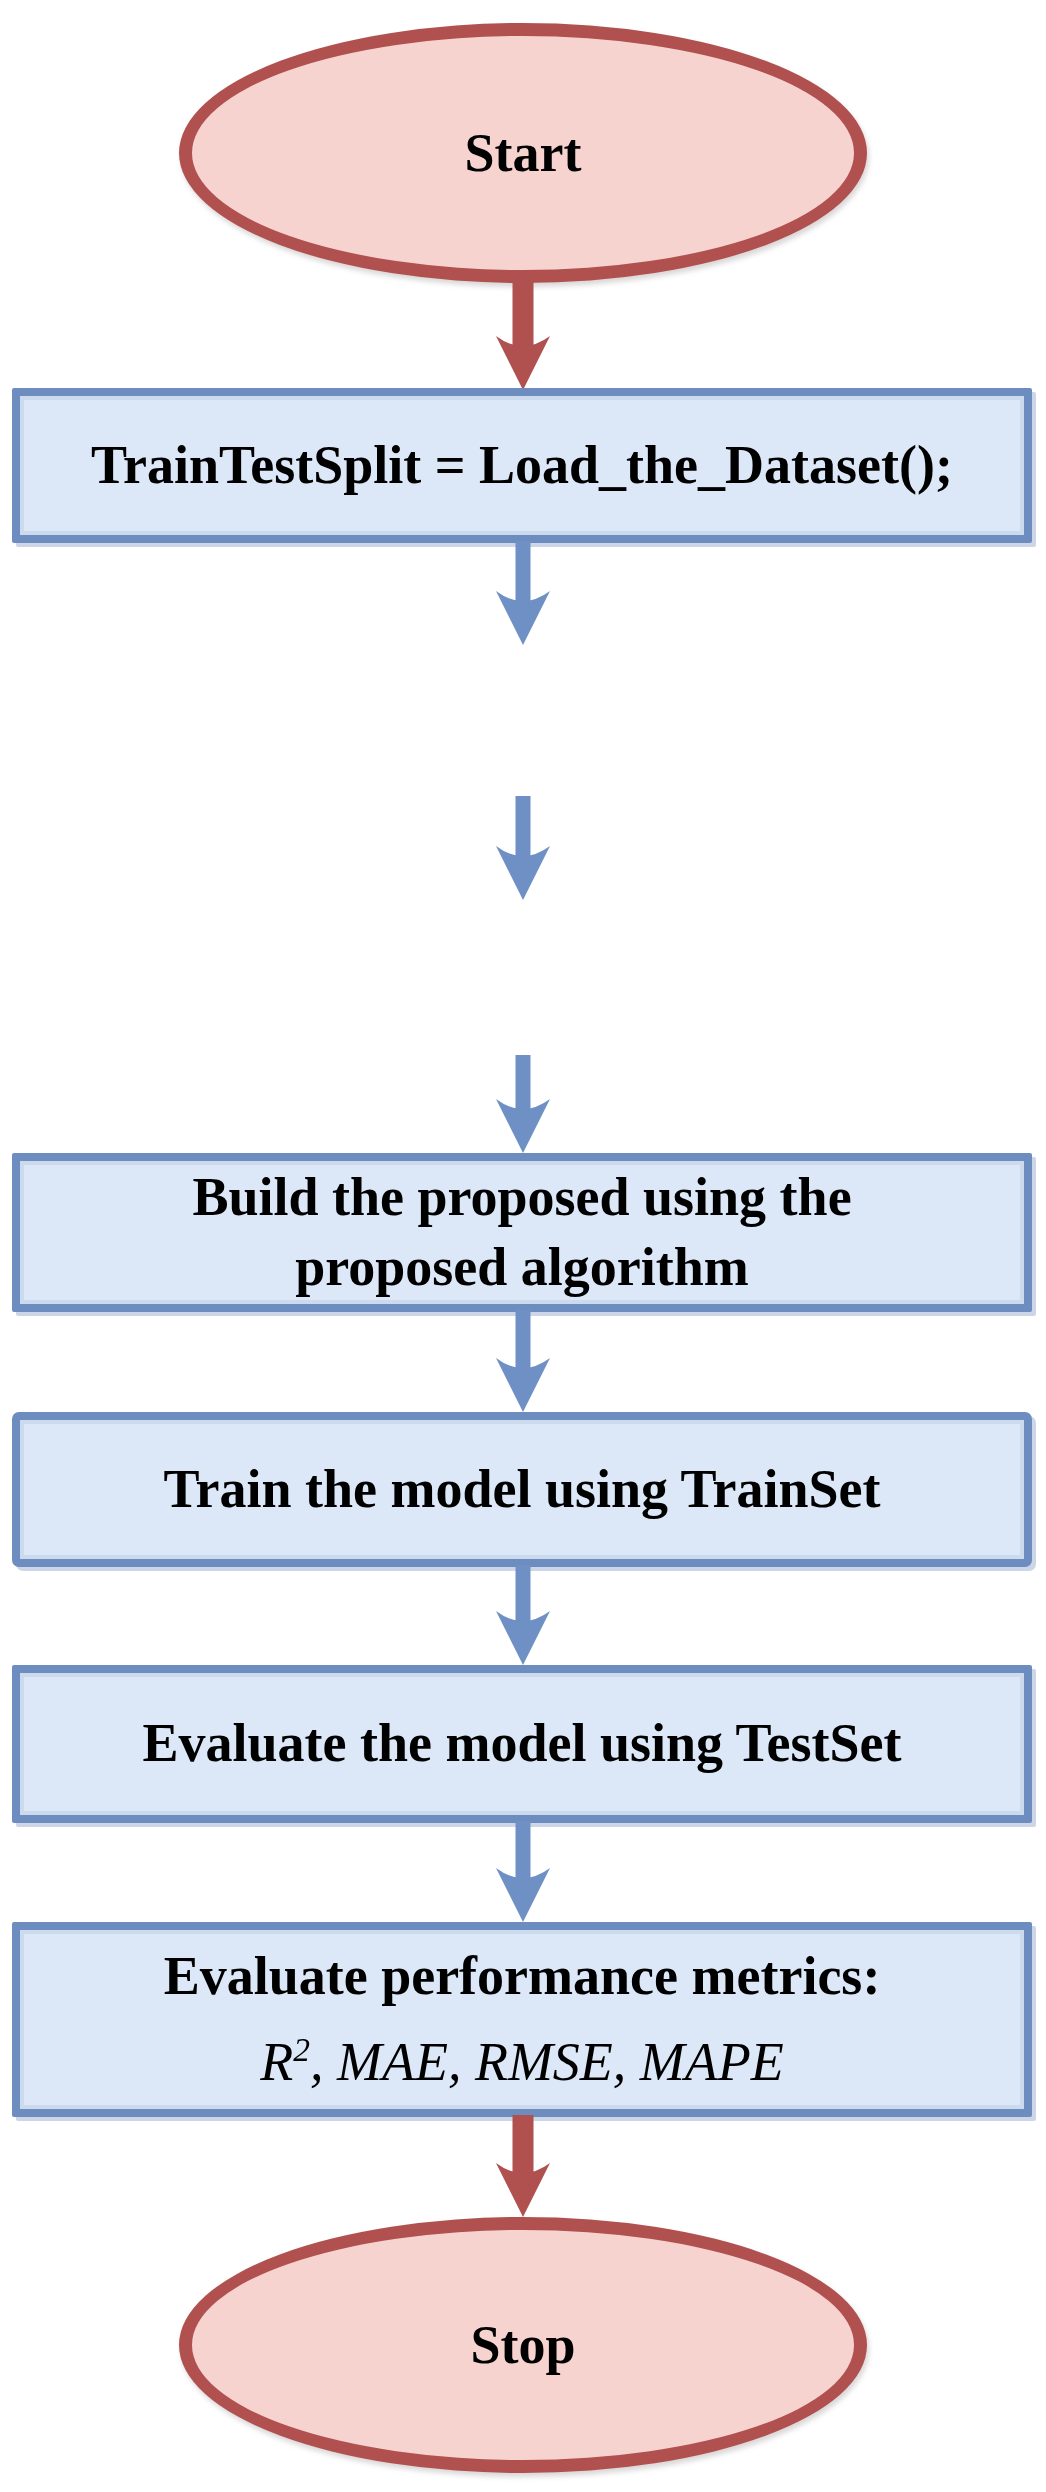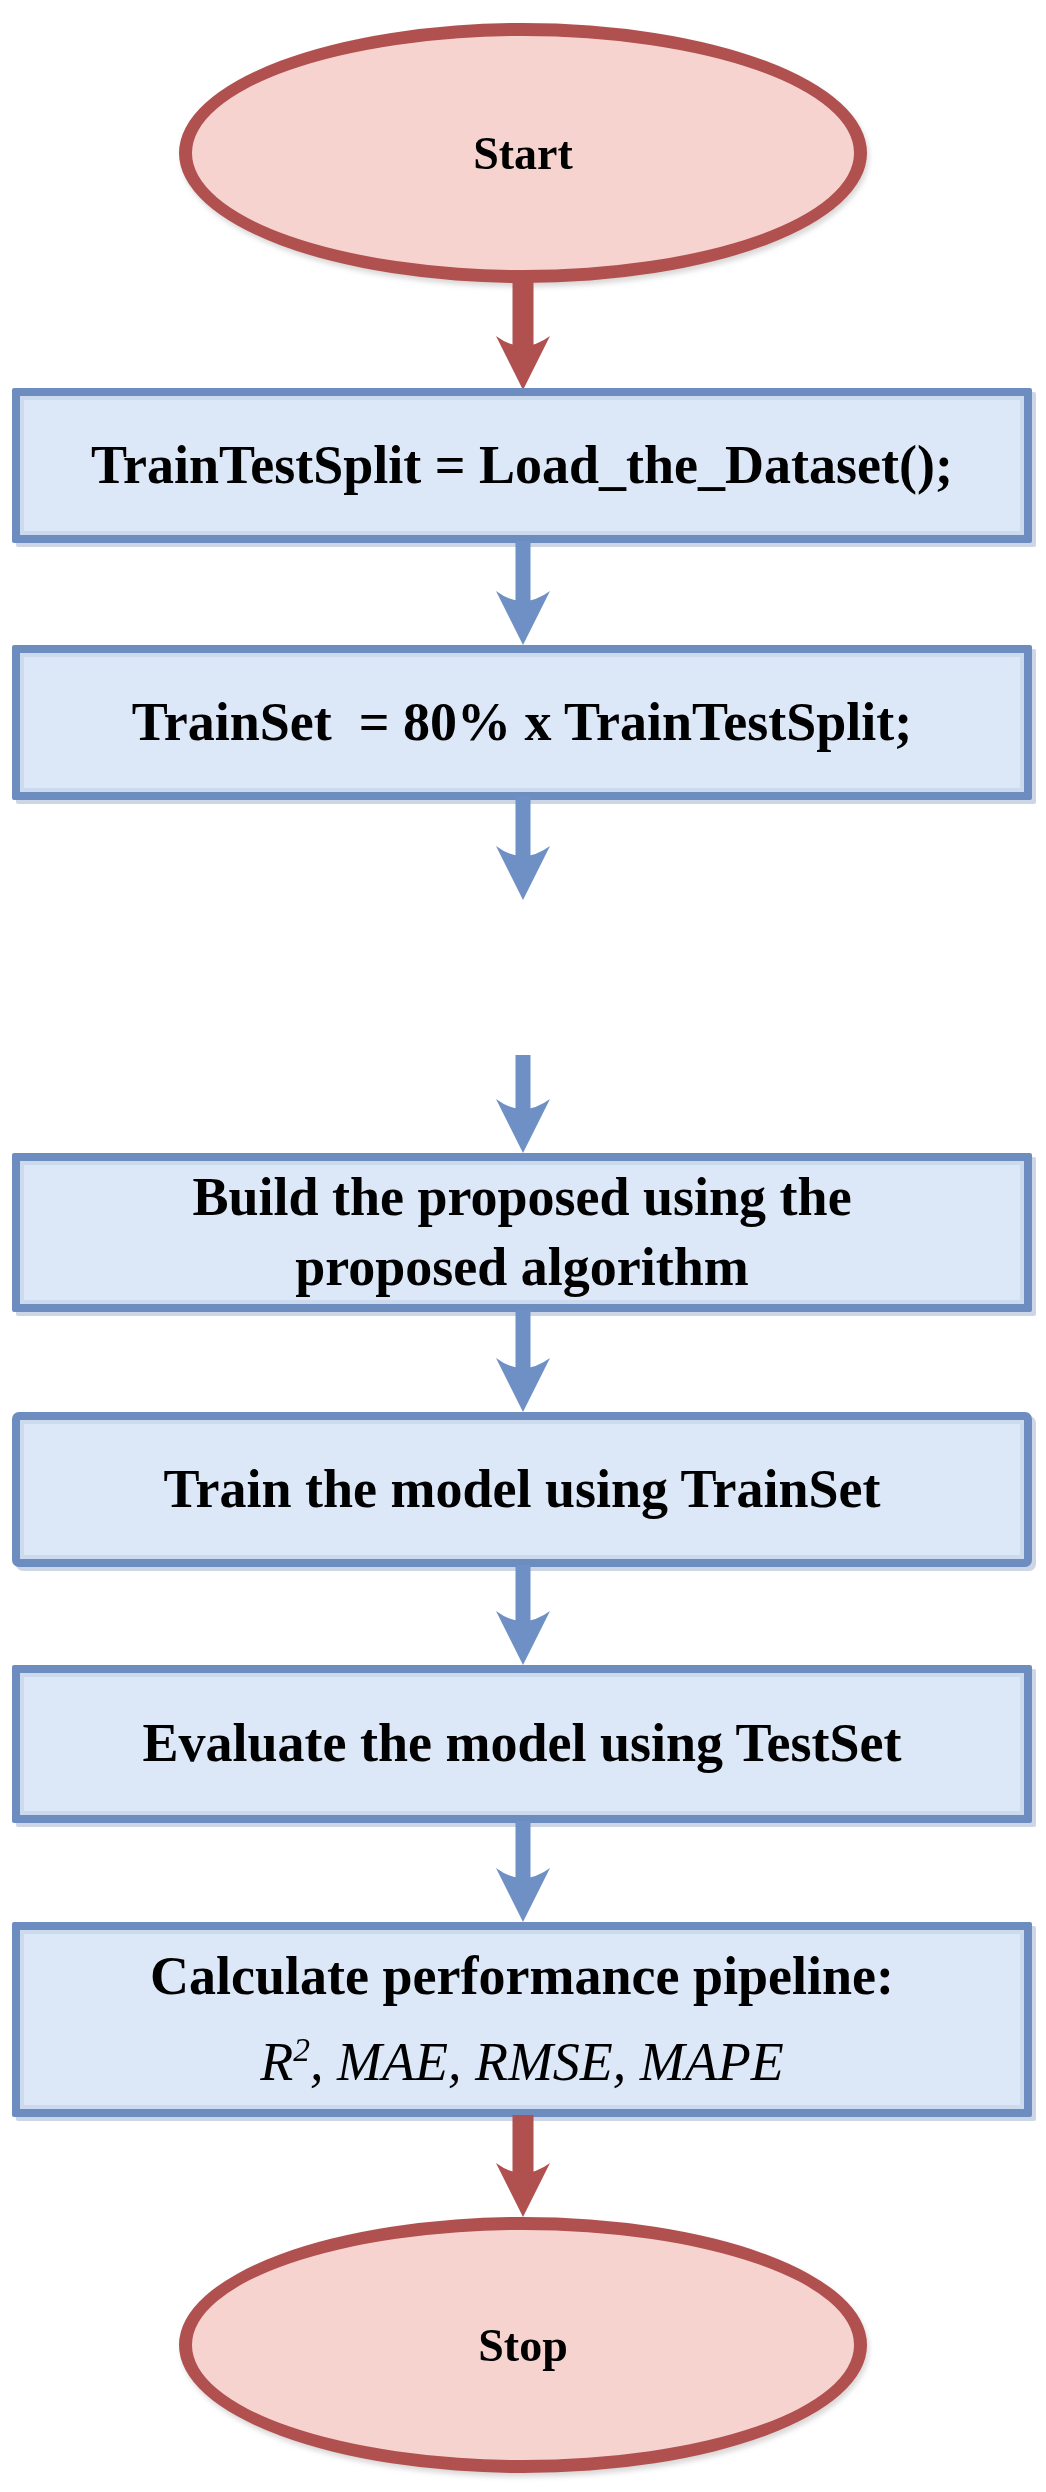--- a/index.html
+++ b/index.html
@@ -21,21 +21,21 @@
     background: #ffffff;
     overflow: hidden;
   }
   .node { position: absolute; display: flex; align-items: center; justify-content: center; text-align: center; color: var(--text); }
   .terminator {
     left: 179px; width: 688px; height: 260px;
     background: var(--terminator-fill);
     border: 13px solid var(--terminator-border);
     border-radius: 50%;
     box-shadow: 2px 4px 5px rgba(150,140,140,0.35);
-    font-weight: 700; font-size: 46px;
+    font-weight: 700; font-size: 54px;
   }
   .process {
     left: 12px; width: 1020px;
     background: var(--process-fill);
     border: 8px solid var(--process-border);
     border-radius: 2px;
     box-shadow: 4px 4px 0 rgba(130,152,196,0.40), inset 0 0 0 4px rgba(190,205,230,0.55);
     font-weight: 700;
   }
   .label { width: 100%; padding: 0 10px; }
@@ -76,25 +76,20 @@
     </span>
   </div>
 
   <div class="arrow arrow-blue" style="top:541px;">
     <svg width="60" height="104" viewBox="0 0 60 104">
       <line x1="30" y1="0" x2="30" y2="66" stroke-width="15"></line>
       <path d="M30 104 L3 50 Q30 70 57 50 Z"></path>
     </svg>
   </div>
 
-  <div class="node process" style="top:645px;height:155px;">
-    <span class="label autofit">
-      <span class="box-line">TrainSet  = 80% x TrainTestSplit;</span>
-    </span>
-  </div>
 
   <div class="arrow arrow-blue" style="top:796px;">
     <svg width="60" height="104" viewBox="0 0 60 104">
       <line x1="30" y1="0" x2="30" y2="66" stroke-width="15"></line>
       <path d="M30 104 L3 50 Q30 70 57 50 Z"></path>
     </svg>
   </div>
 
 
   <div class="arrow arrow-blue" style="top:1055px;">
@@ -139,21 +134,21 @@
 
   <div class="arrow arrow-blue" style="top:1821px;">
     <svg width="60" height="101" viewBox="0 0 60 101">
       <line x1="30" y1="0" x2="30" y2="63" stroke-width="15"></line>
       <path d="M30 101 L3 47 Q30 67 57 47 Z"></path>
     </svg>
   </div>
 
   <div class="node process process-tall" style="top:1922px;height:195px;">
     <span class="label autofit">
-      <span class="box-line">Calculate performance pipeline:</span>
+      <span class="box-line">Evaluate performance metrics:</span>
       <span class="box-line metrics-line"><span>R</span><span class="msup">2</span><span>, MAE, RMSE, MAPE</span></span>
     </span>
   </div>
 
   <div class="arrow arrow-red" style="top:2115px;">
     <svg width="60" height="102" viewBox="0 0 60 102">
       <line x1="30" y1="0" x2="30" y2="64" stroke-width="21"></line>
       <path d="M30 102 L3 48 Q30 68 57 48 Z"></path>
     </svg>
   </div>

